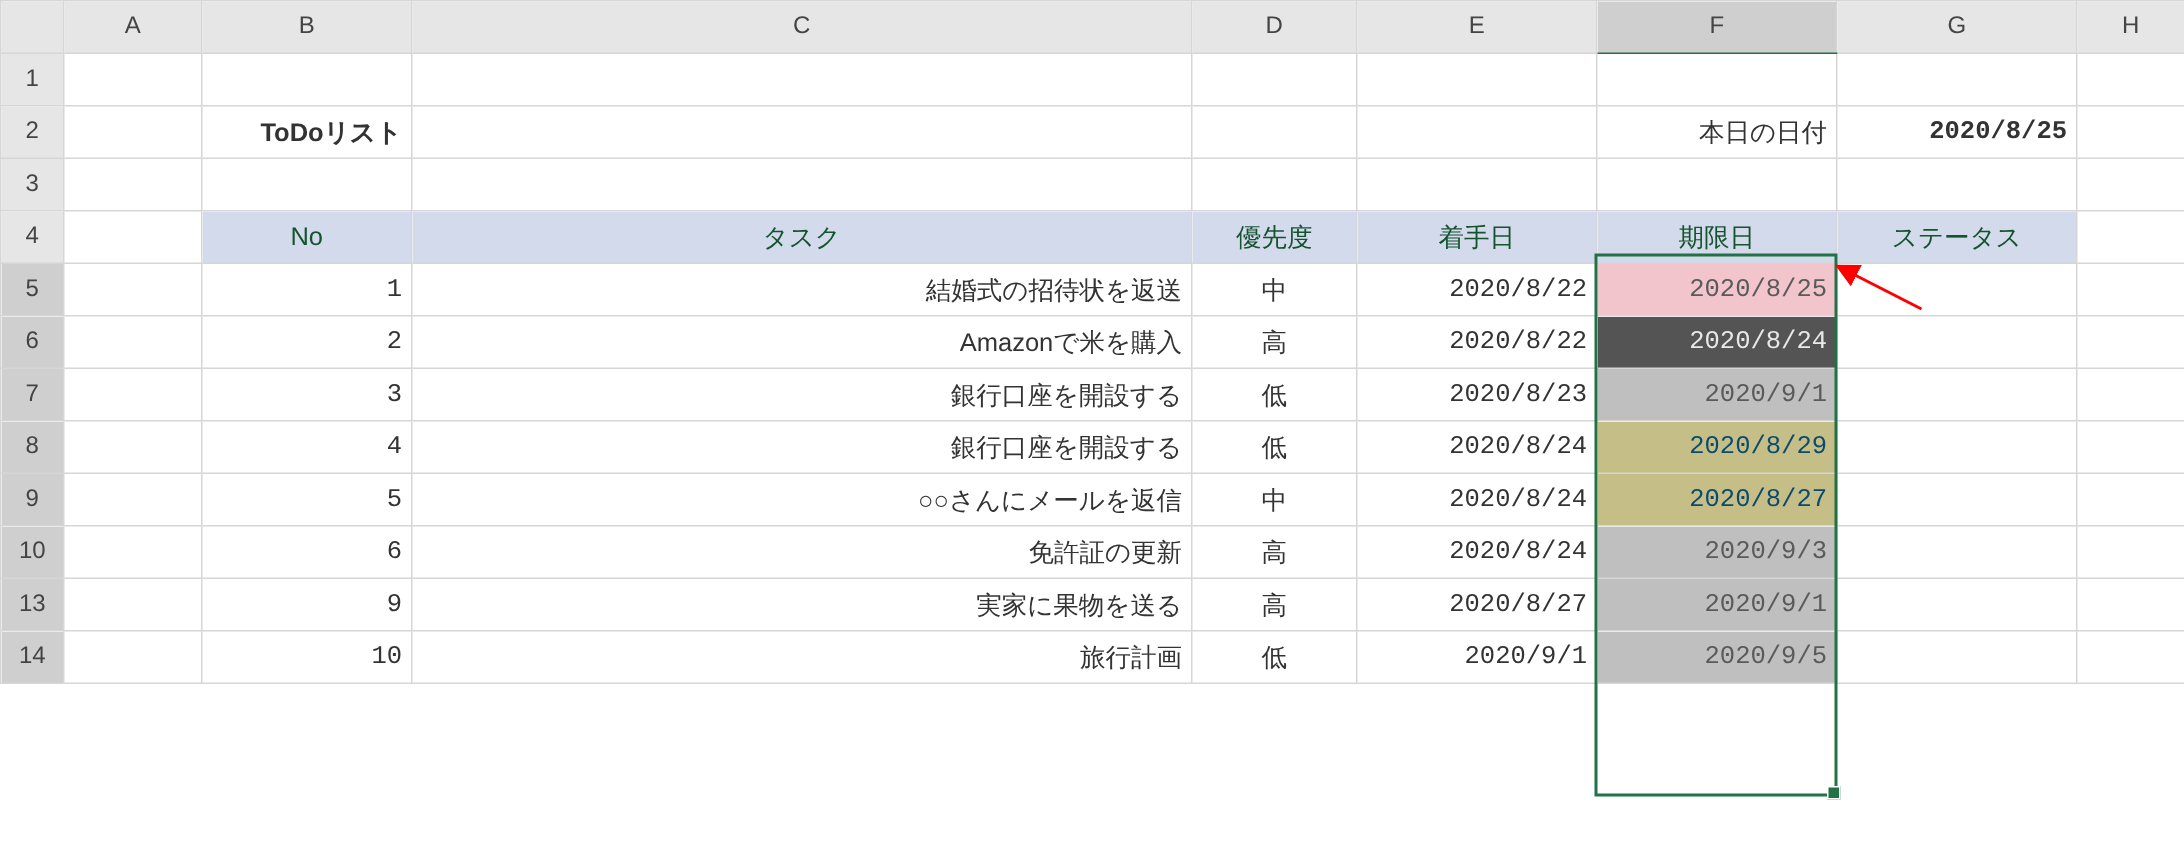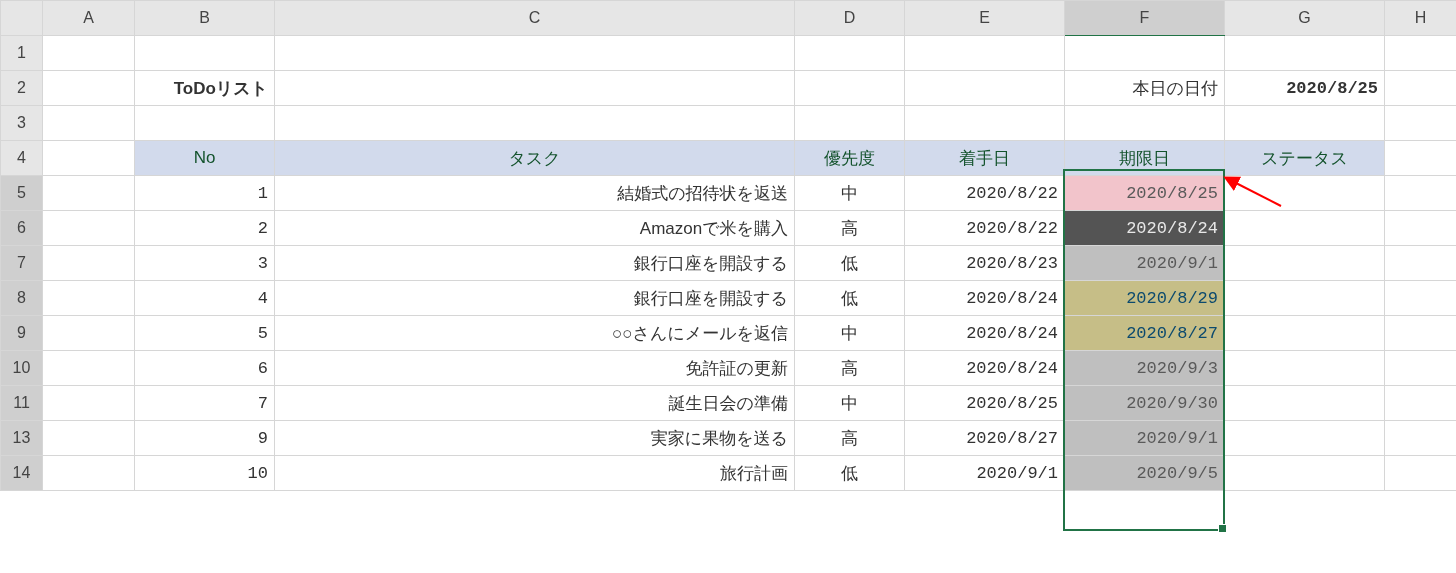--- a/index.html
+++ b/index.html
@@ -239,31 +239,20 @@
           <td class="cell "></td>
           <td class="cell right">6</td>
           <td class="cell left">免許証の更新</td>
           <td class="cell center">高</td>
           <td class="cell right">2020/8/24</td>
           <td class="cell right hl-gray">2020/9/3</td>
           <td class="cell "></td>
           <td class="cell "></td>
         </tr>
         <tr>
-          <td class="rowhdr sel">11</td>
-          <td class="cell "></td>
-          <td class="cell right">7</td>
-          <td class="cell left">誕生日会の準備</td>
-          <td class="cell center">中</td>
-          <td class="cell right">2020/8/25</td>
-          <td class="cell right hl-gray">2020/9/30</td>
-          <td class="cell "></td>
-          <td class="cell "></td>
-        </tr>
-        <tr>
           <td class="rowhdr sel">13</td>
           <td class="cell "></td>
           <td class="cell right">9</td>
           <td class="cell left">実家に果物を送る</td>
           <td class="cell center">高</td>
           <td class="cell right">2020/8/27</td>
           <td class="cell right hl-gray">2020/9/1</td>
           <td class="cell "></td>
           <td class="cell "></td>
         </tr>

